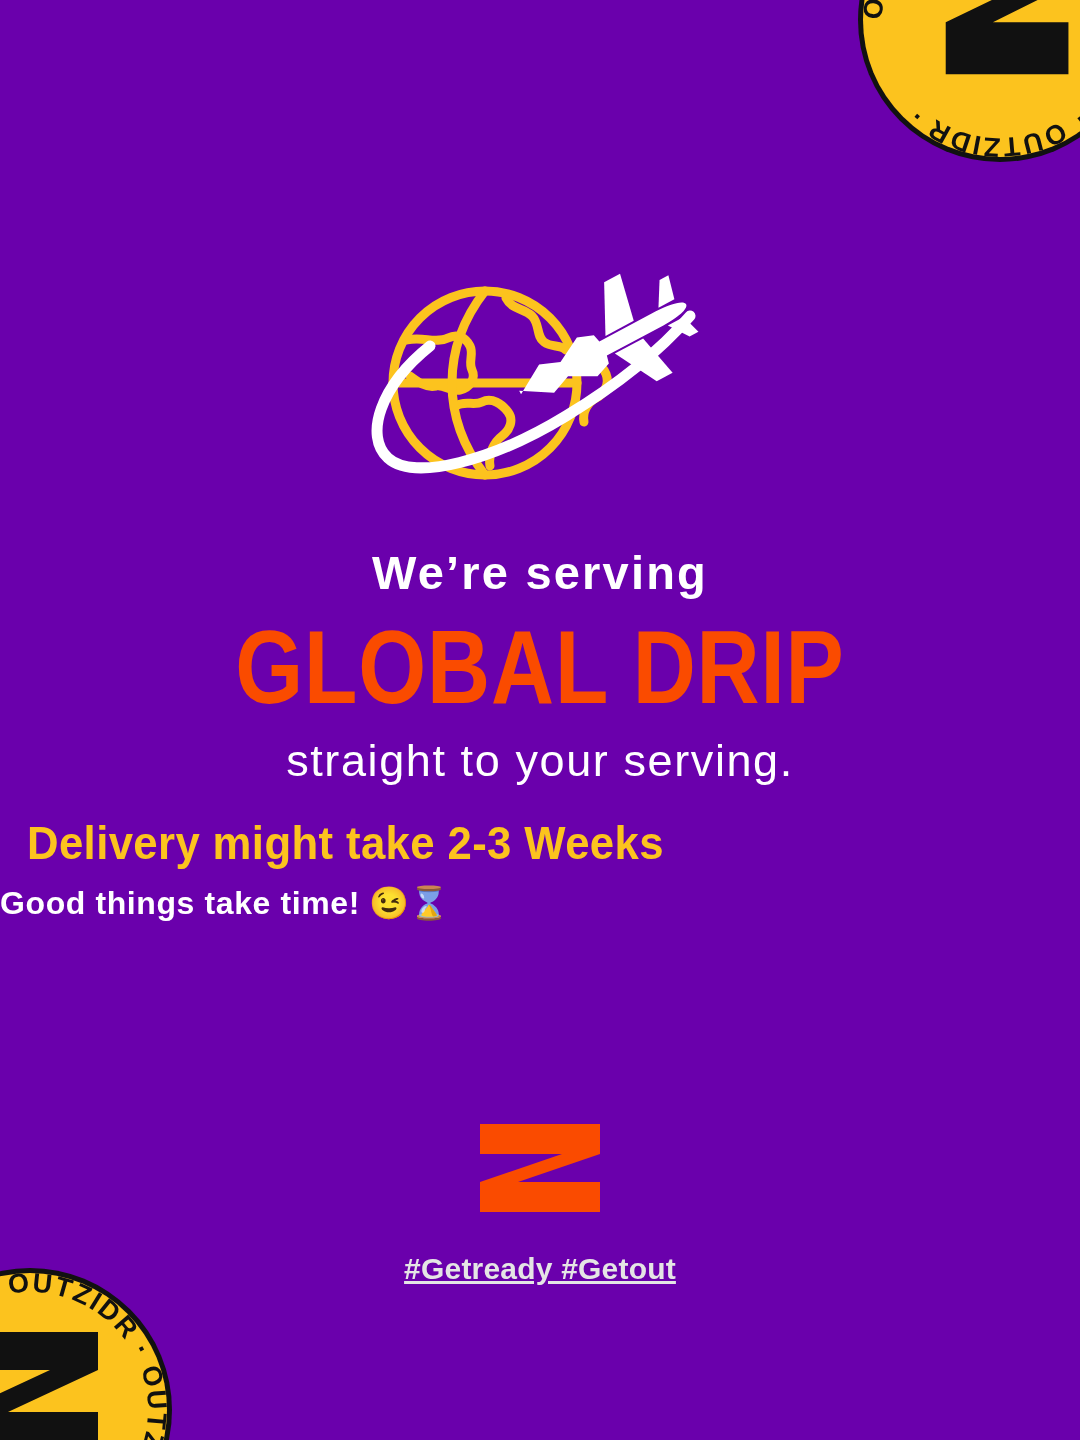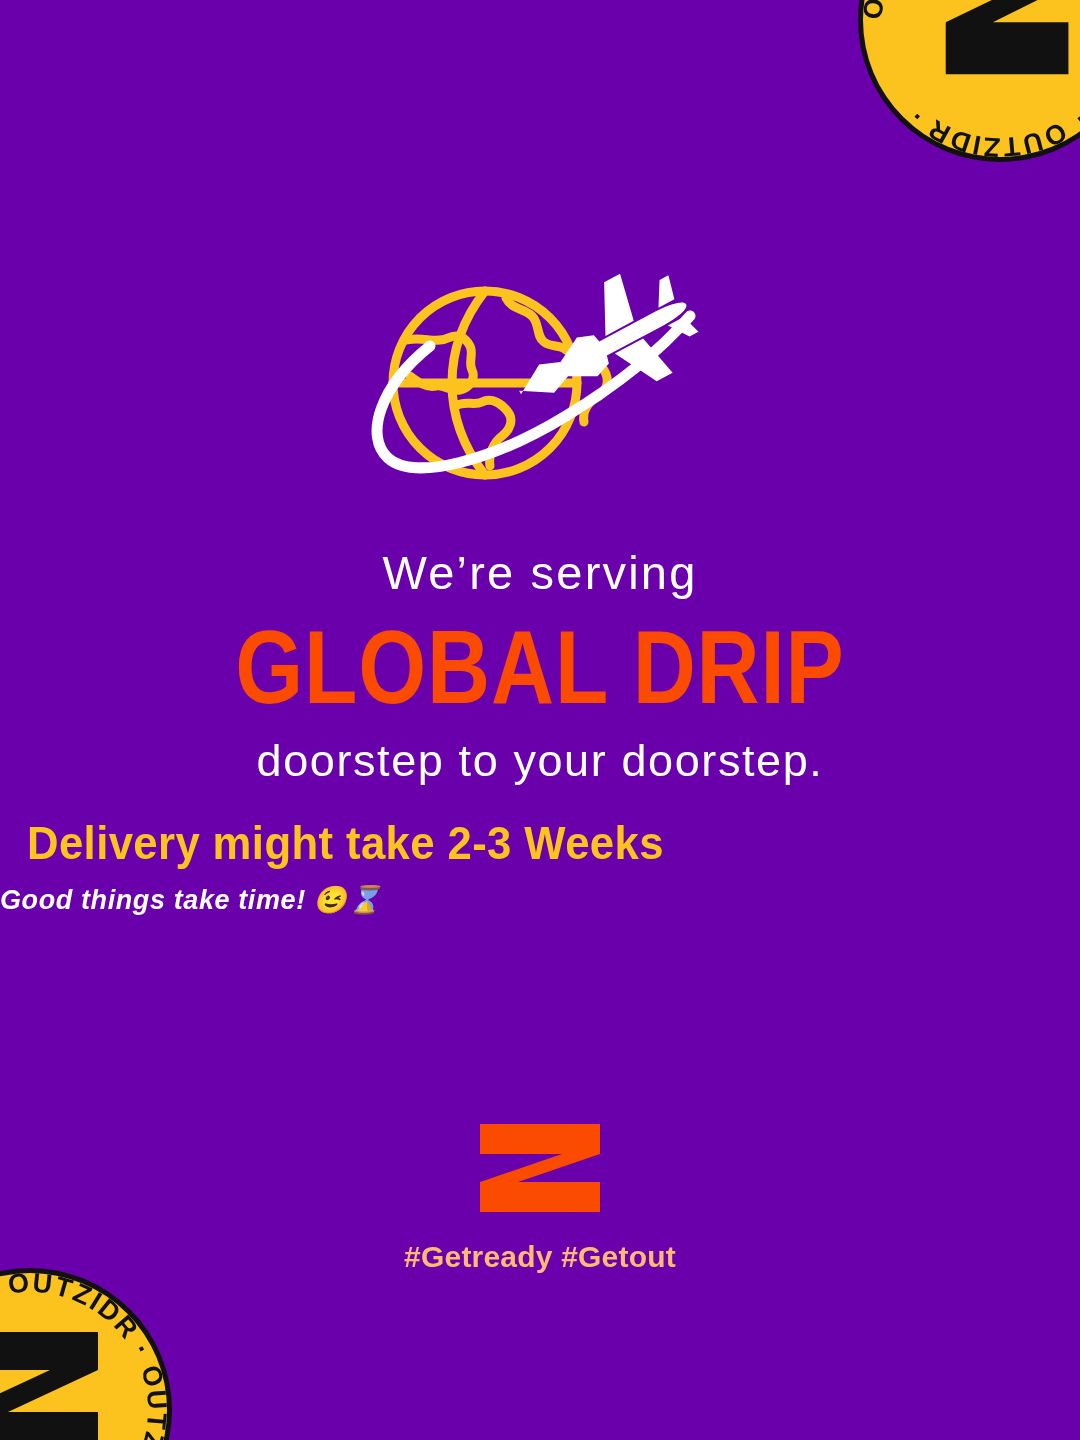--- a/index.html
+++ b/index.html
@@ -32,21 +32,21 @@
 
   
   #copy {
     position:absolute;
     left:0; right:0; top:548px;
     text-align:center;
   }
   #serving {
     color:#FFFFFF;
     font-size:47px;
-    font-weight:400;
+    font-weight:700;
     letter-spacing:2.2px;
     line-height:1.05;
   }
   #headline {
     color:#FA4B00;
     font-size:104px;
     font-weight:700;
     letter-spacing:1px;
     line-height:1.08;
     margin-top:14px;
@@ -71,41 +71,41 @@
   #delivery {
     color:#FCC31E;
     font-size:46px;
     font-weight:700;
     letter-spacing:0.4px;
     line-height:1.12;
     transform:scaleX(0.95);
   }
   #goodthings {
     color:#FFFFFF;
-    font-size:27px;
-    font-weight:700;
-    font-style:italic;
+    font-size:32px;
+    font-weight:700;
     letter-spacing:0.6px;
     margin-top:14px;
   }
 
   
   #footer {
     position:absolute;
     left:0; right:0; top:1122px;
     text-align:center;
   }
   #zmark { width:124px; height:92px; display:inline-block; }
   #zmark svg { width:100%; height:100%; display:block; }
   #hashtags {
-    color:#fdba74;
+    color:#e5e5e5;
     font-size:30px;
     font-weight:700;
     letter-spacing:0.2px;
-    margin-top:22px;
+    margin-top:34px;
+    text-decoration:underline;
   }
 </style>
 </head>
 <body>
 
 <div id="poster">
 
   <div class="badge badge-tr">
     <svg viewBox="0 0 300 300" aria-hidden="true">
       <defs>
@@ -171,21 +171,21 @@
         <path d="M6,14 L30,58 L48,58 L38,14 Z" fill="#FFFFFF"></path>
         <path d="M66,-6 L80,-30 L90,-30 L84,-6 Z" fill="#FFFFFF"></path>
         <path d="M66,14 L80,34 L90,34 L84,14 Z" fill="#FFFFFF"></path>
       </g>
     </svg>
   </div>
 
   <div id="copy">
     <div id="serving">We’re serving</div>
     <div id="headline">GLOBAL DRIP</div>
-    <div id="doorstep">doorstep to your doorstep.</div>
+    <div id="doorstep">straight to your serving.</div>
   </div>
 
   <div id="delivery-block">
     <div id="delivery">Delivery might take 2-3 Weeks</div>
     <div id="goodthings">Good things take time! 😉⌛</div>
   </div>
 
   <div id="footer">
     <div id="zmark">
       <svg viewBox="0 0 124 92" aria-hidden="true">

